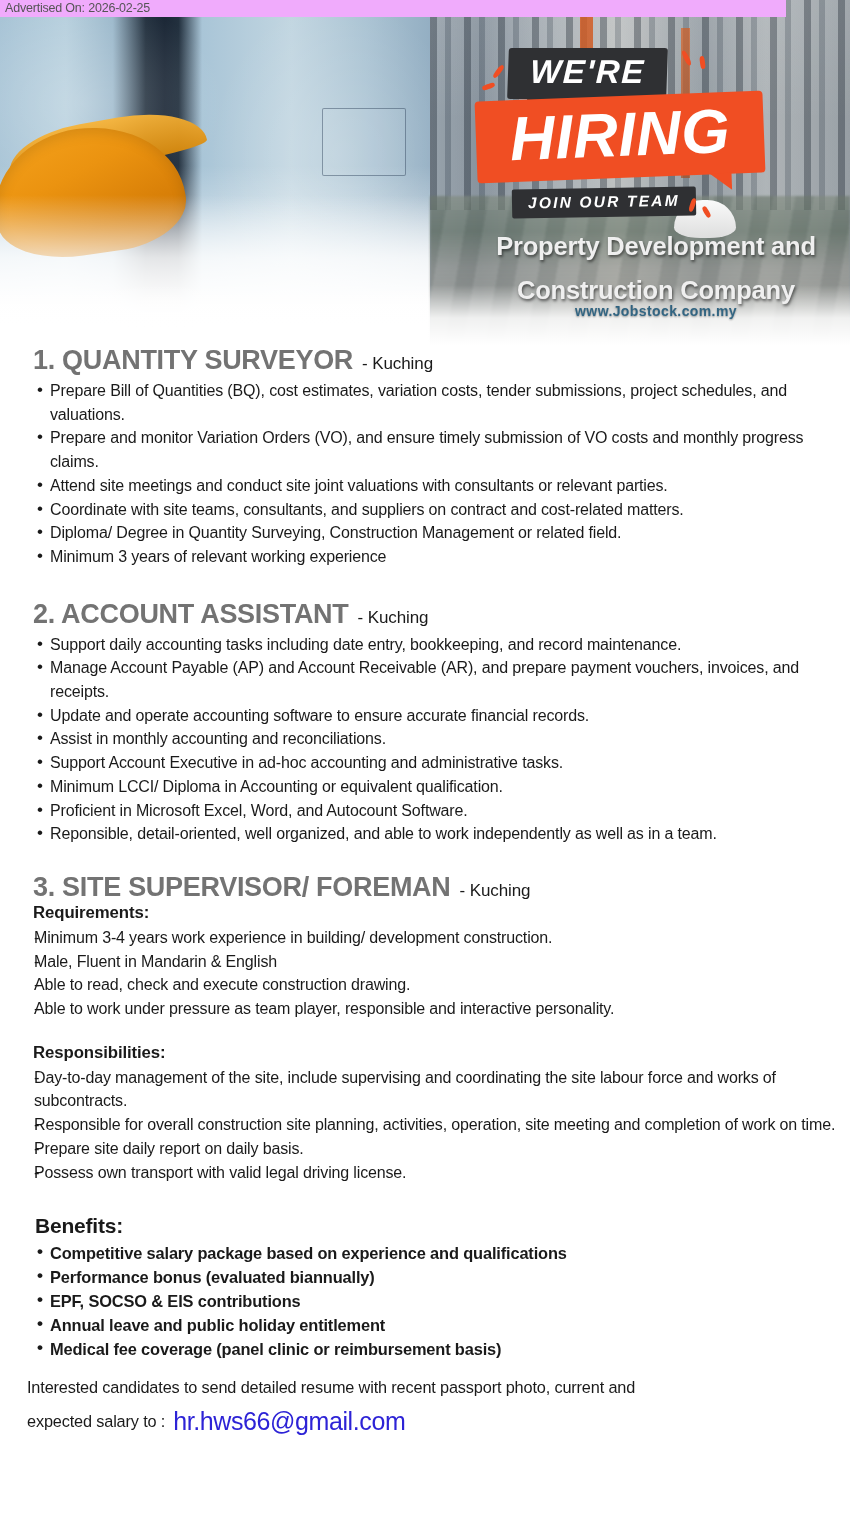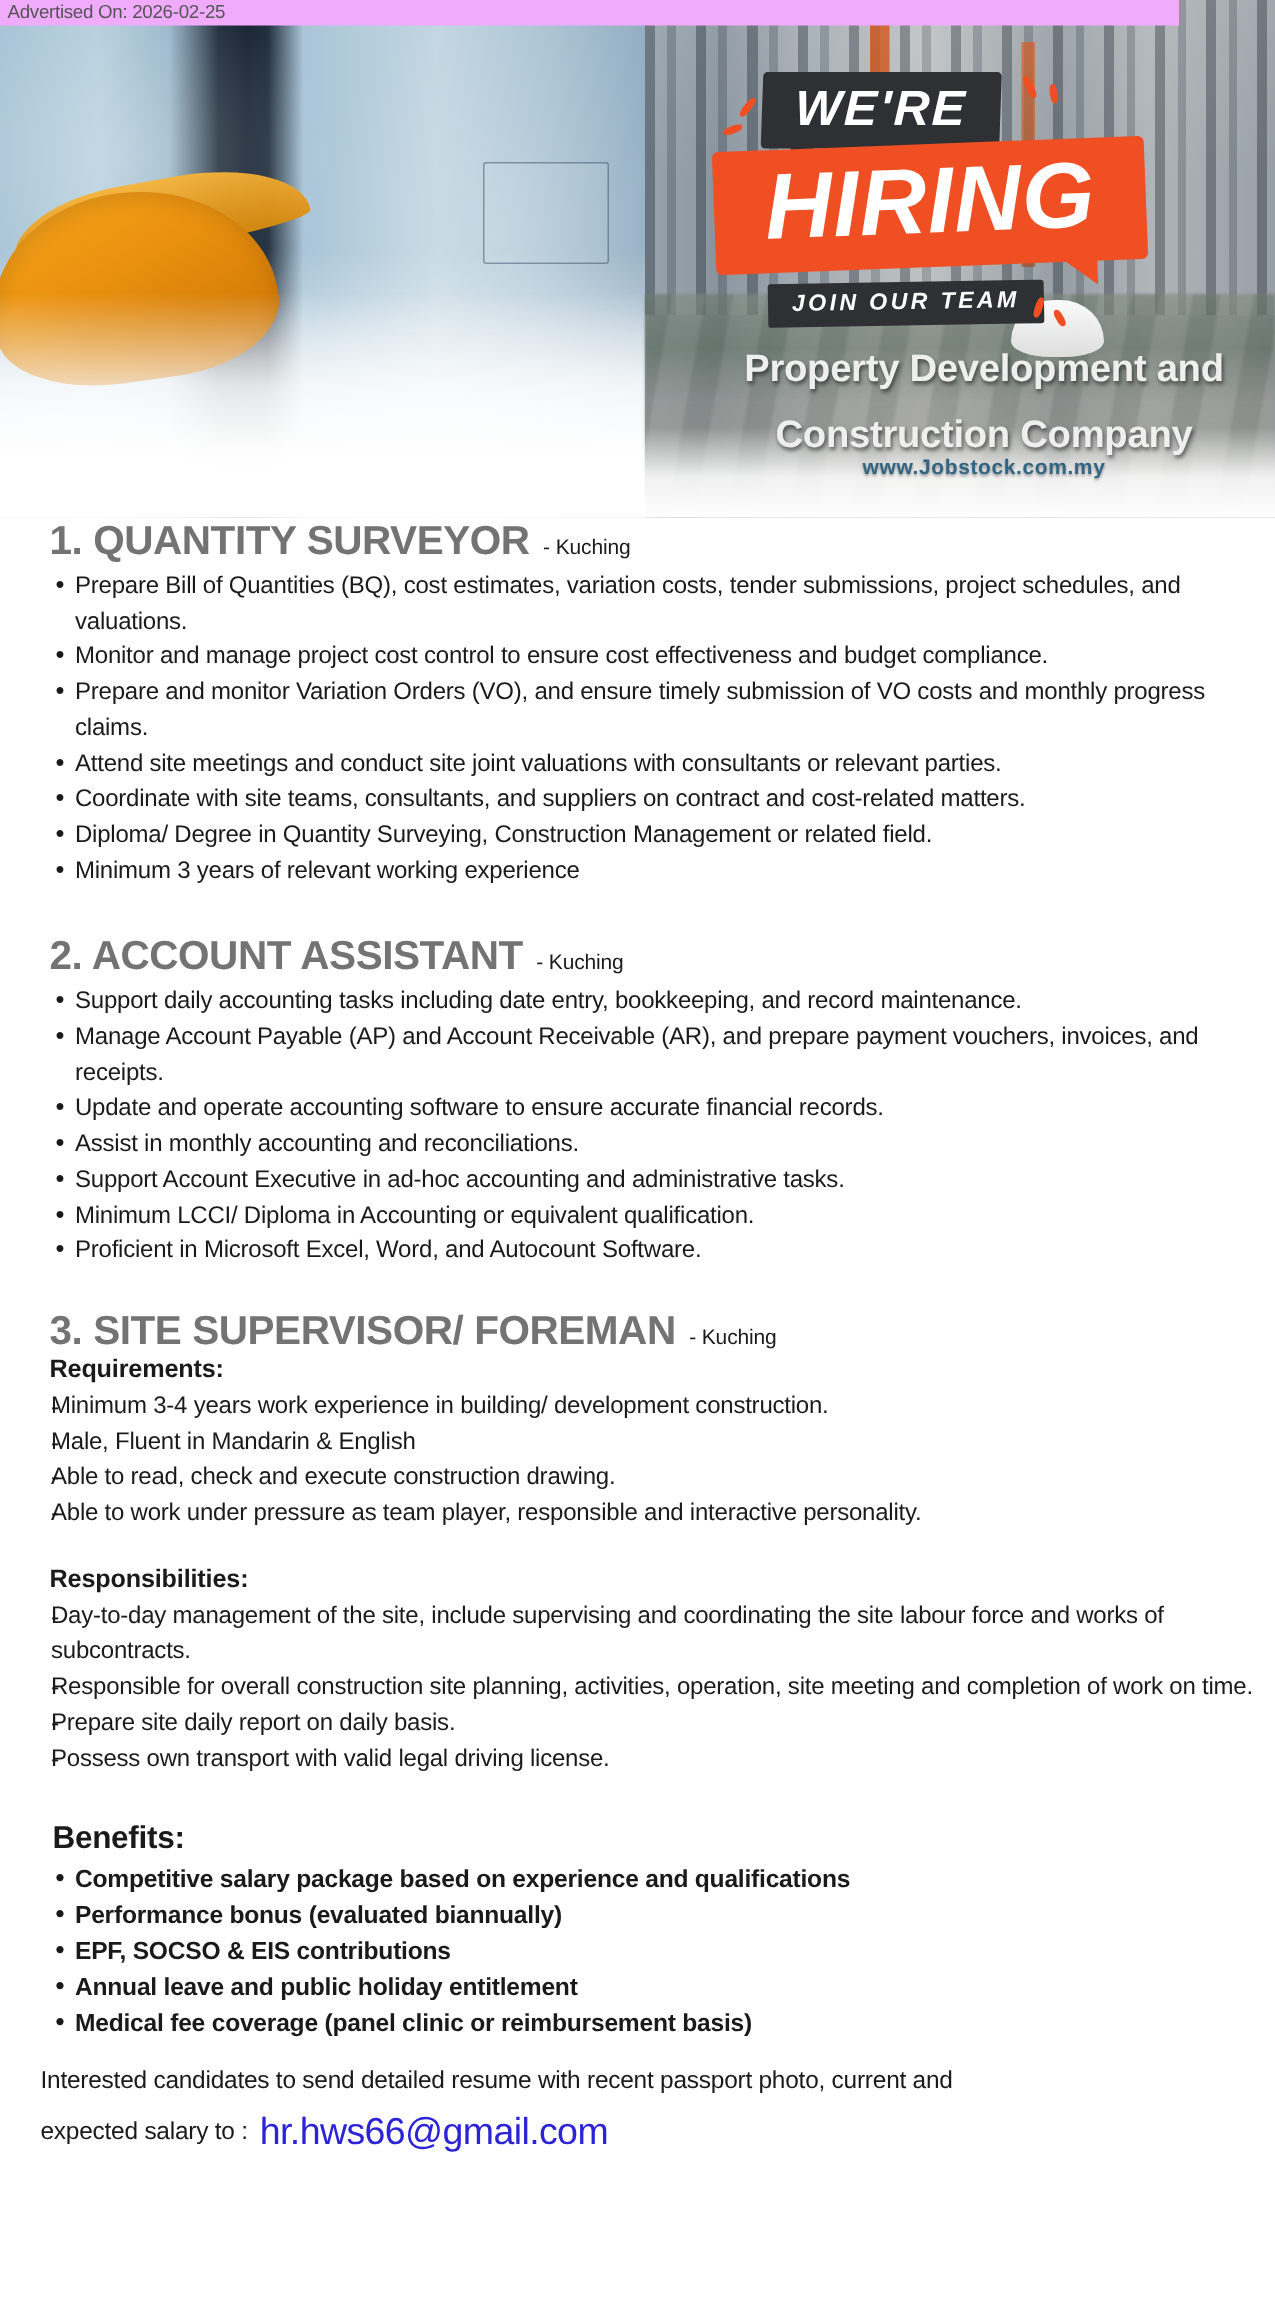--- a/index.html
+++ b/index.html
@@ -291,21 +291,21 @@
     white-space: nowrap;
   }
   .job-title {
     color: #737373;
     font-size: 27px;
     font-weight: bold;
     letter-spacing: -0.3px;
   }
   .job-loc {
     color: #1a1a1a;
-    font-size: 14px;
+    font-size: 17px;
     letter-spacing: -0.1px;
     padding-left: 9px;
   }
   ul.bullets {
     list-style: none;
     margin: 3px 0 0 0;
     padding: 0;
   }
   ul.bullets li {
     position: relative;
@@ -410,21 +410,20 @@
 </div>
 
 <div class="content">
 
   <div class="job">
     <div class="job-head">
       <span class="job-title">1. QUANTITY SURVEYOR</span><span class="job-loc">- Kuching</span>
     </div>
     <ul class="bullets">
       <li>Prepare Bill of Quantities (BQ), cost estimates, variation costs, tender submissions, project schedules, and valuations.</li>
-      <li>Monitor and manage project cost control to ensure cost effectiveness and budget compliance.</li>
       <li>Prepare and monitor Variation Orders (VO), and ensure timely submission of VO costs and monthly progress claims.</li>
       <li>Attend site meetings and conduct site joint valuations with consultants or relevant parties.</li>
       <li>Coordinate with site teams, consultants, and suppliers on contract and cost-related matters.</li>
       <li>Diploma/ Degree in Quantity Surveying, Construction Management or related field.</li>
       <li>Minimum 3 years of relevant working experience</li>
     </ul>
   </div>
 
   <div class="sp-30"></div>
 
@@ -433,20 +432,21 @@
       <span class="job-title">2. ACCOUNT ASSISTANT</span><span class="job-loc">- Kuching</span>
     </div>
     <ul class="bullets">
       <li>Support daily accounting tasks including date entry, bookkeeping, and record maintenance.</li>
       <li>Manage Account Payable (AP) and Account Receivable (AR), and prepare payment vouchers, invoices, and receipts.</li>
       <li>Update and operate accounting software to ensure accurate financial records.</li>
       <li>Assist in monthly accounting and reconciliations.</li>
       <li>Support Account Executive in ad-hoc accounting and administrative tasks.</li>
       <li>Minimum LCCI/ Diploma in Accounting or equivalent qualification.</li>
       <li>Proficient in Microsoft Excel, Word, and Autocount Software.</li>
+      <li>Reponsible, detail-oriented, well organized, and able to work independently as well as in a team.</li>
     </ul>
   </div>
 
   <div class="sp-26"></div>
 
   <div class="job">
     <div class="job-head">
       <span class="job-title">3. SITE SUPERVISOR/ FOREMAN</span><span class="job-loc">- Kuching</span>
     </div>
     <div class="subhead">Requirements:</div>

